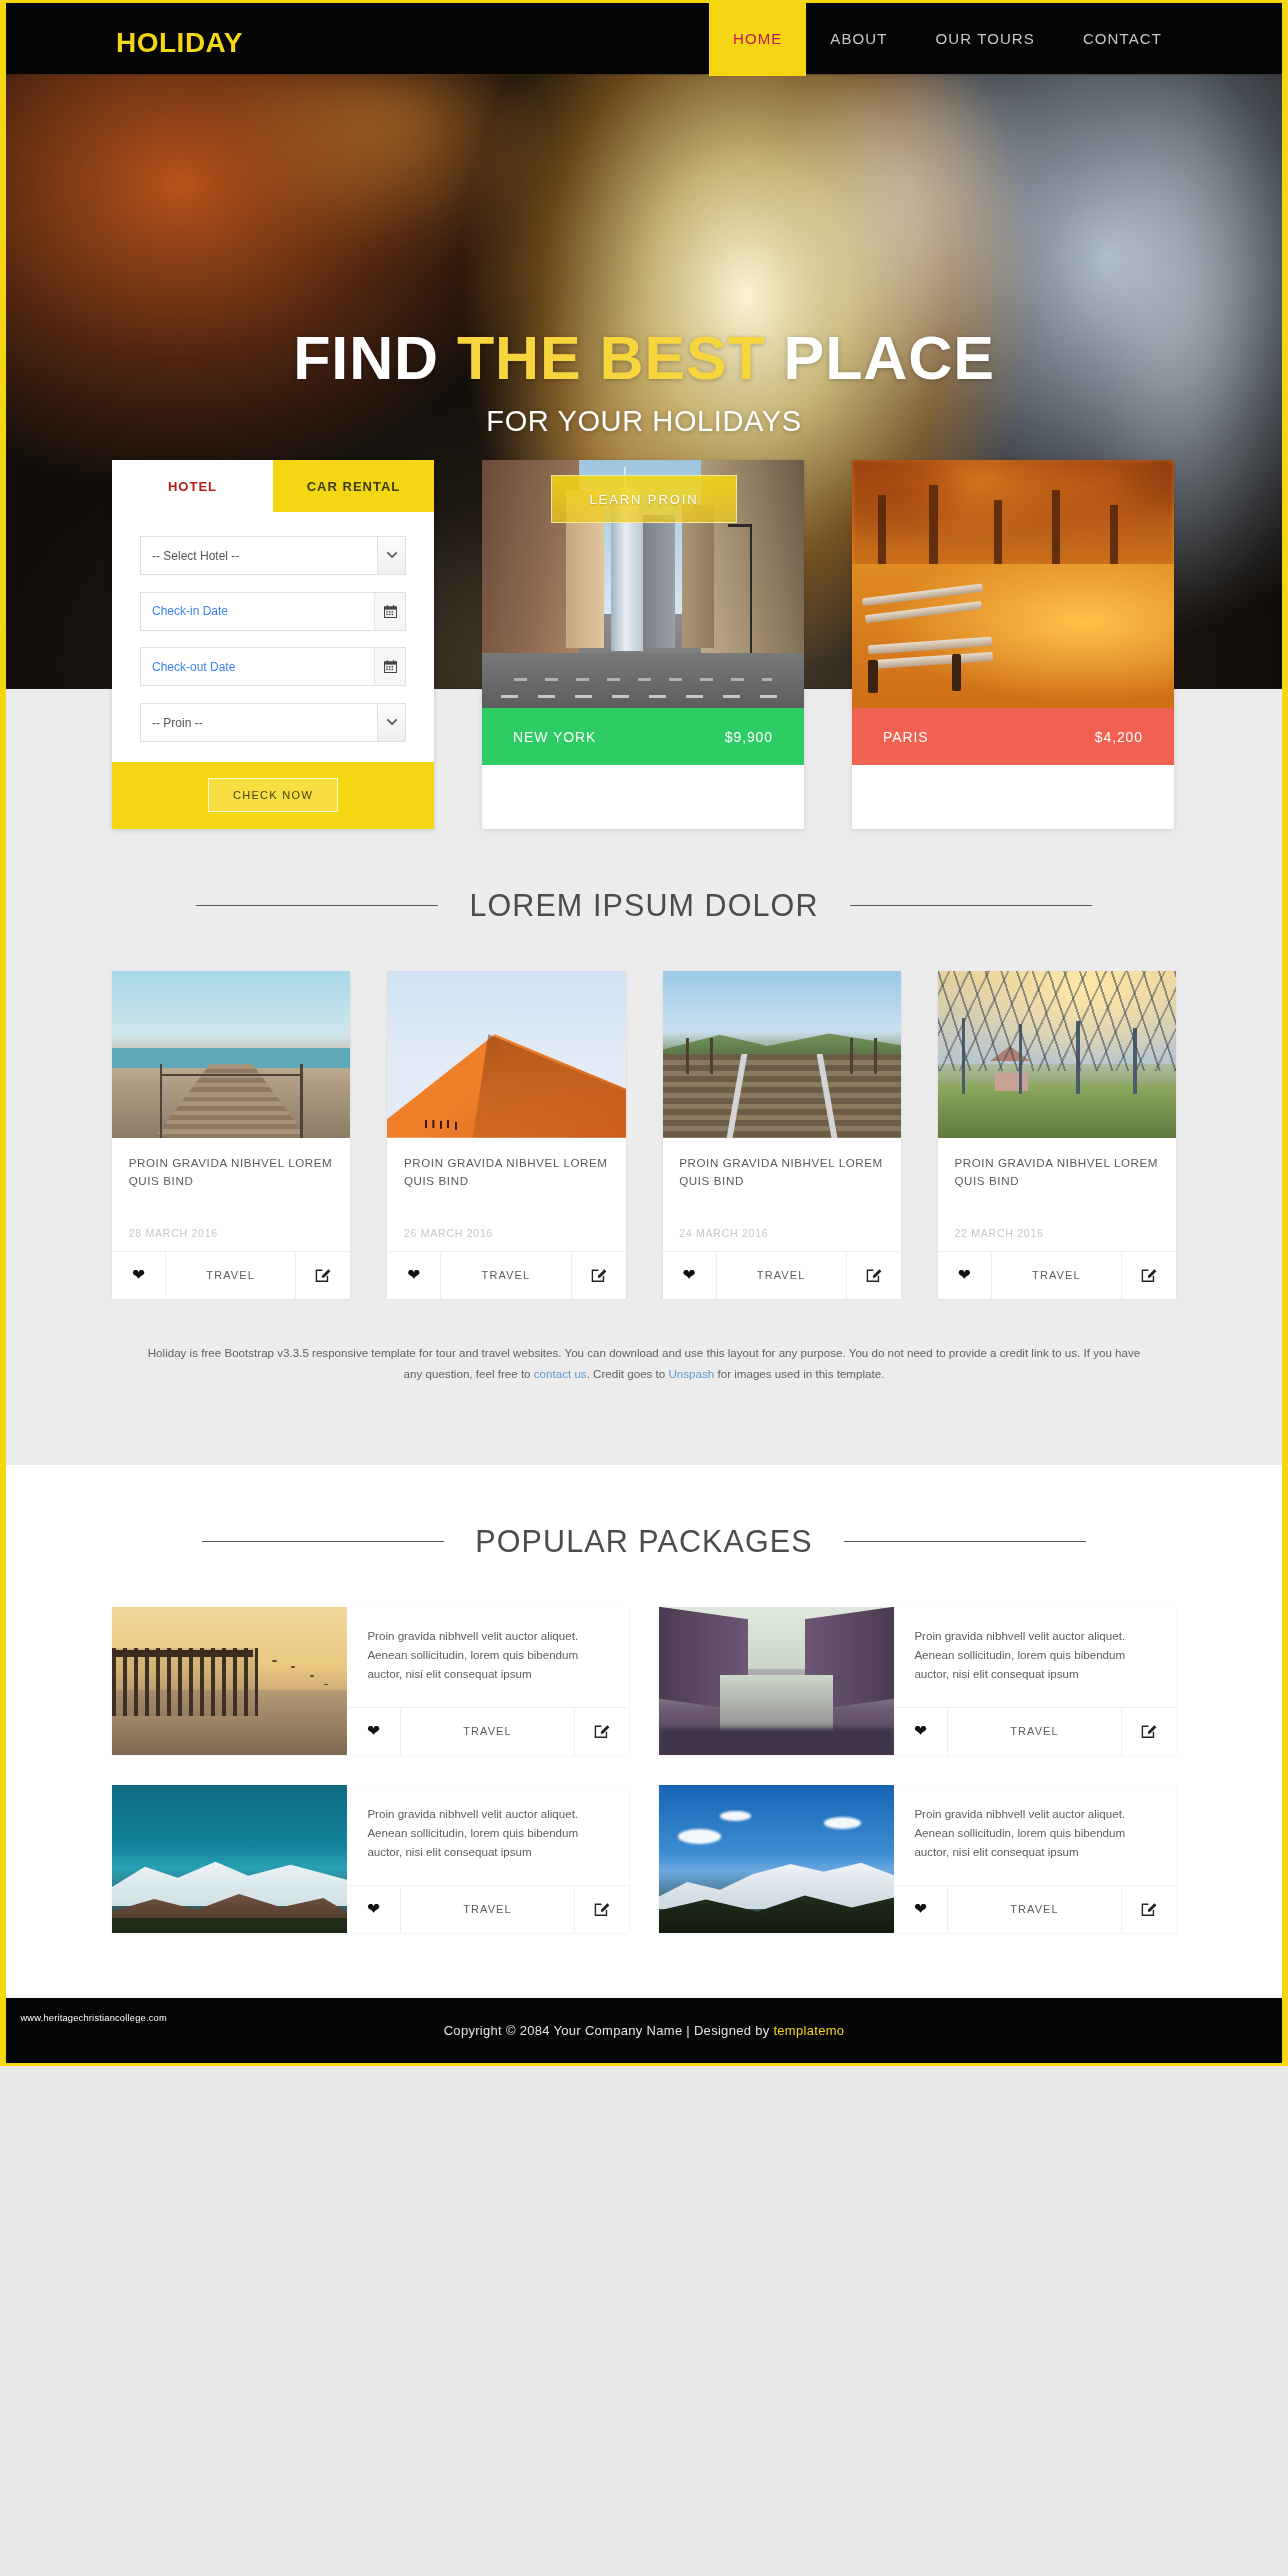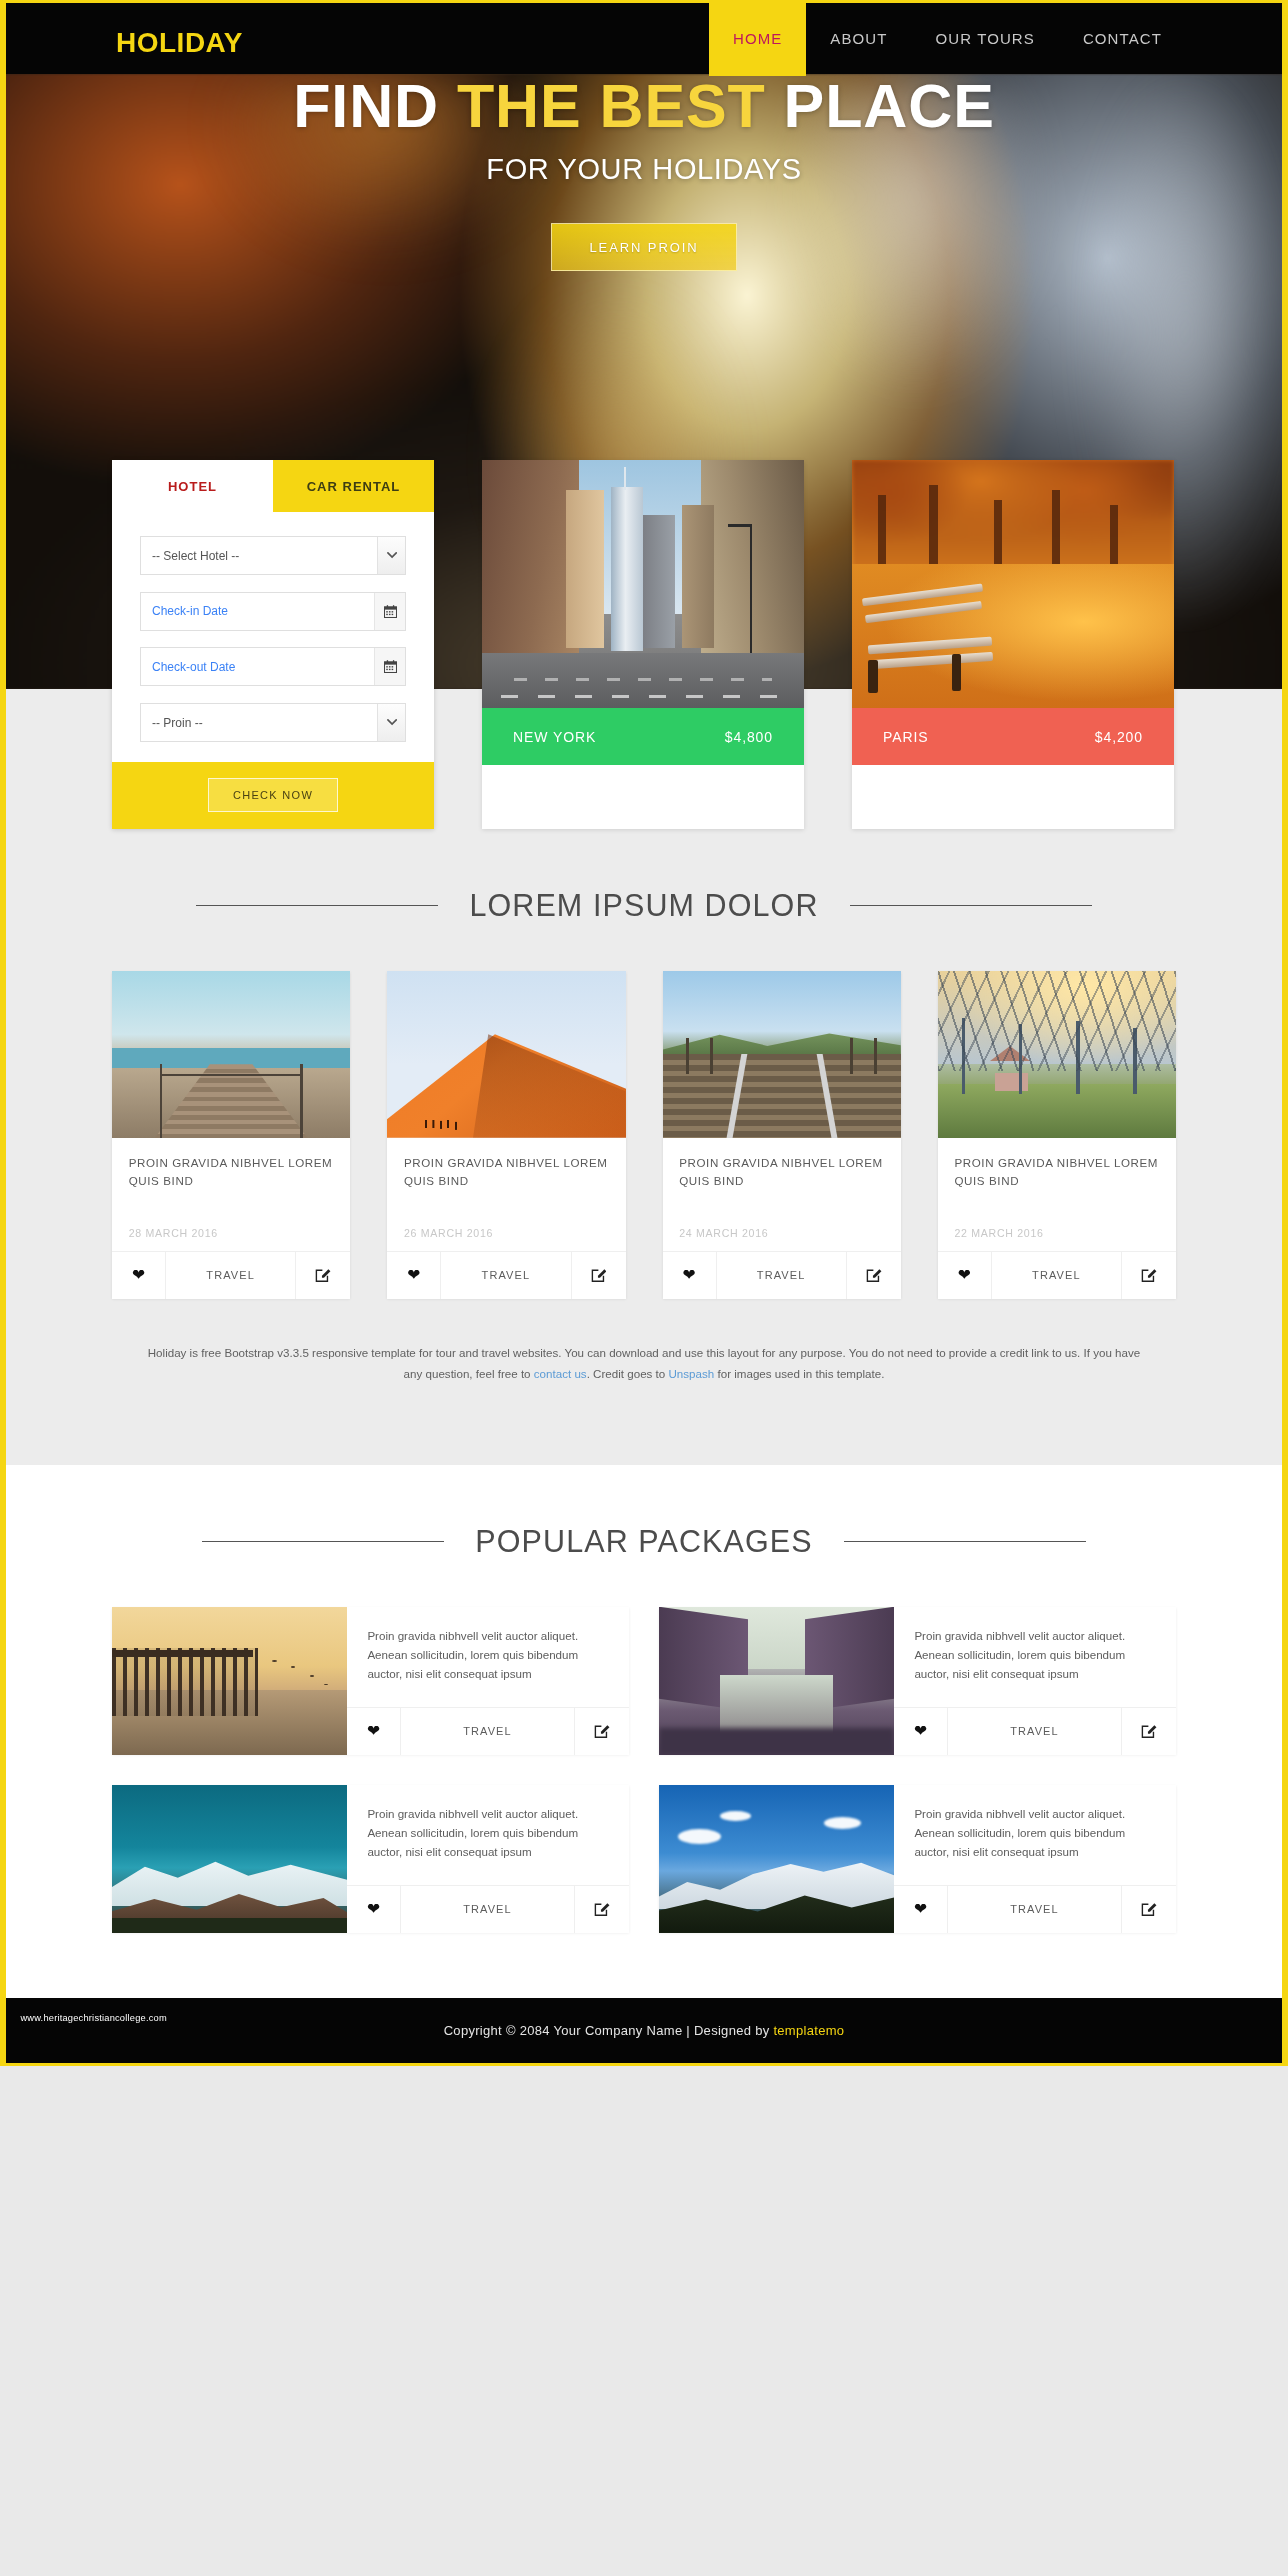--- a/index.html
+++ b/index.html
@@ -47,21 +47,21 @@
   }
   .hb2 {
     position:absolute; inset:0;
     background:
       radial-gradient(ellipse 185px 278px at 71% 20%, rgba(255,255,255,0.5) 0%, rgba(255,255,255,0) 70%),
       radial-gradient(ellipse 139px 389px at 92% 42%, rgba(225,232,240,0.4) 0%, rgba(225,232,240,0) 72%),
       radial-gradient(ellipse 241px 185px at 30% 8%, rgba(255,170,60,0.45) 0%, rgba(255,170,60,0) 70%),
       radial-gradient(ellipse 167px 241px at 48% 62%, rgba(255,214,120,0.35) 0%, rgba(255,214,120,0) 72%);
     filter:blur(24px);
   }
-  .hero-inner { position:relative; z-index:2; text-align:center; }
+  .hero-inner { position:relative; z-index:2; text-align:center; padding-top:252px; }
   .hero-title {
     font-size:61px; font-weight:bold; letter-spacing:0.9px; color:#ffffff;
     text-shadow:0 0.9px 5.6px rgba(0,0,0,0.28); line-height:1.05;
   }
   .hero-title .hl { color:#f7d53d; }
   .hero-sub {
     margin-top:15px; color:#ffffff; font-size:29px; letter-spacing:0.6px;
     text-shadow:0 0.9px 5.6px rgba(0,0,0,0.3);
   }
   .hero-btn {
@@ -397,21 +397,21 @@
           <div class="bldgR"></div>
             <div class="bldgR2"></div>
           <div class="road"></div>
             <div class="cross"></div>
             <div class="cross2"></div>
           <div class="lamparm"></div>
             <div class="lamp"></div>
         </div>
         <div class="dest-bar" style="background:#2ecc64;">
           <span>NEW YORK</span>
-          <span>$4,800</span>
+          <span>$9,900</span>
         </div>
       </div>
 
       <div class="dest">
         <div class="dest-img paris">
           <div class="canopy"></div>
           <div class="trunk" style="left:8%;top:14%;height:48%;"></div>
           <div class="trunk" style="left:24%;top:10%;height:52%;"></div>
           <div class="trunk" style="left:44%;top:16%;height:42%;"></div>
           <div class="trunk" style="left:62%;top:12%;height:46%;"></div>

